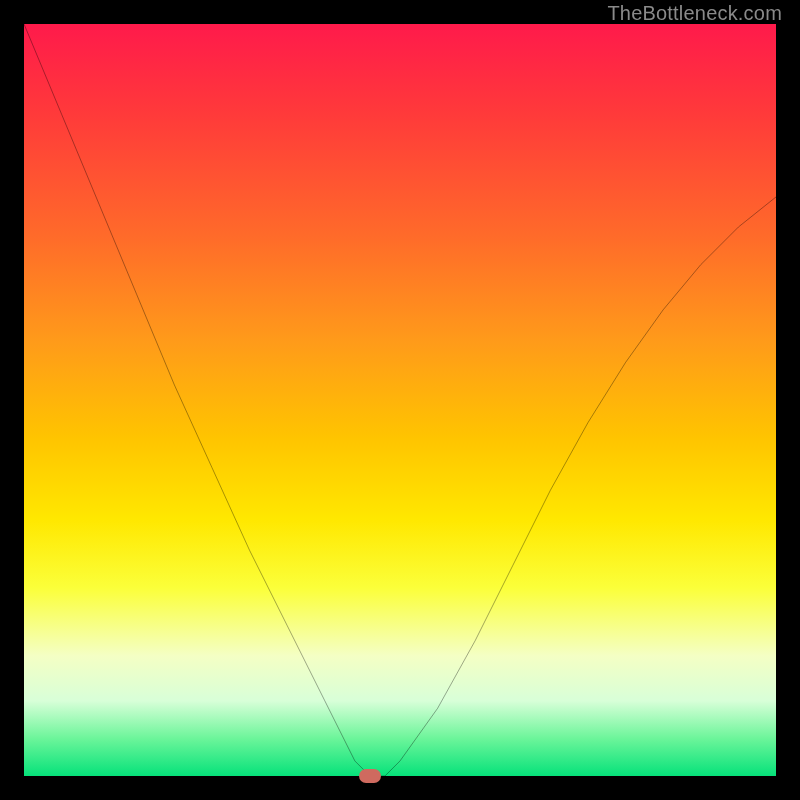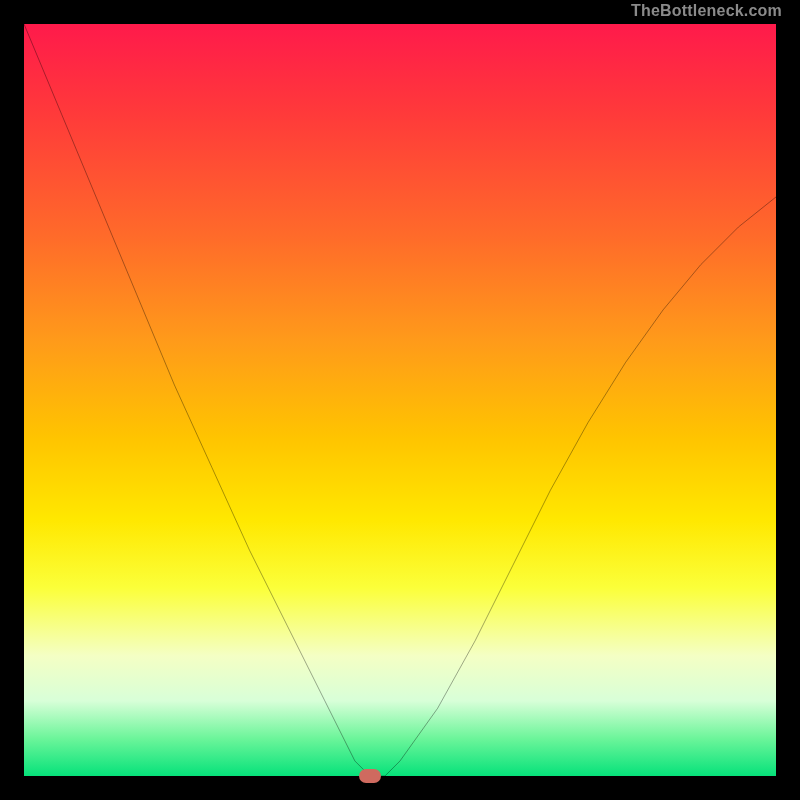--- a/index.html
+++ b/index.html
@@ -27,22 +27,22 @@
       #f4ffc4 84%,
       #d8ffd8 90%,
       #6cf59a 95%,
       #06e27a 100%);
   }
   .watermark {
     position: absolute;
     top: 2px;
     right: 18px;
     font-family: Arial, Helvetica, sans-serif;
-    font-size: 16px;
-    font-weight: 700;
+    font-size: 20px;
+    font-weight: 400;
     color: #8a8a8a;
     letter-spacing: 0.2px;
   }
   svg.curve {
     position: absolute;
     left: 0; top: 0;
     width: 100%;
     height: 100%;
     overflow: visible;
   }

